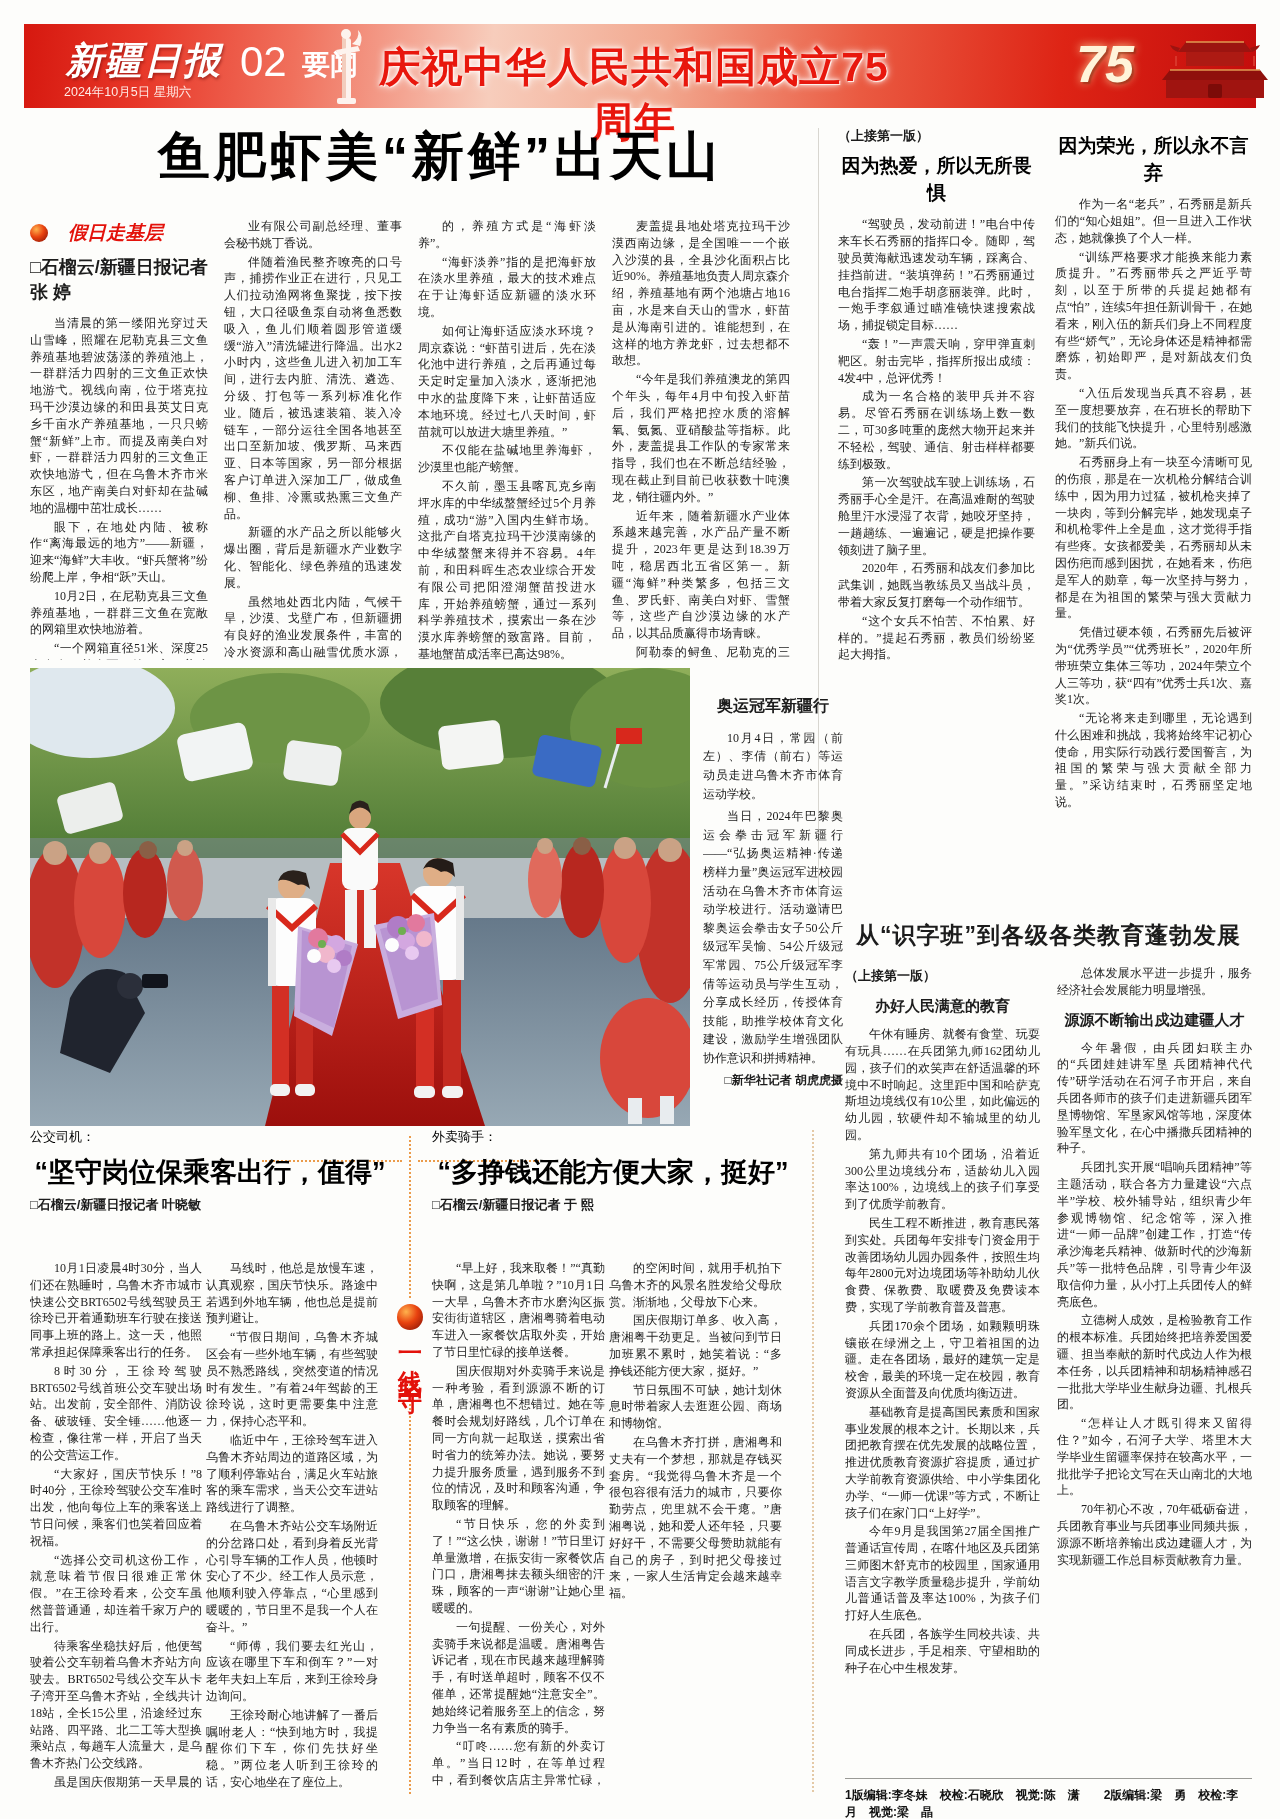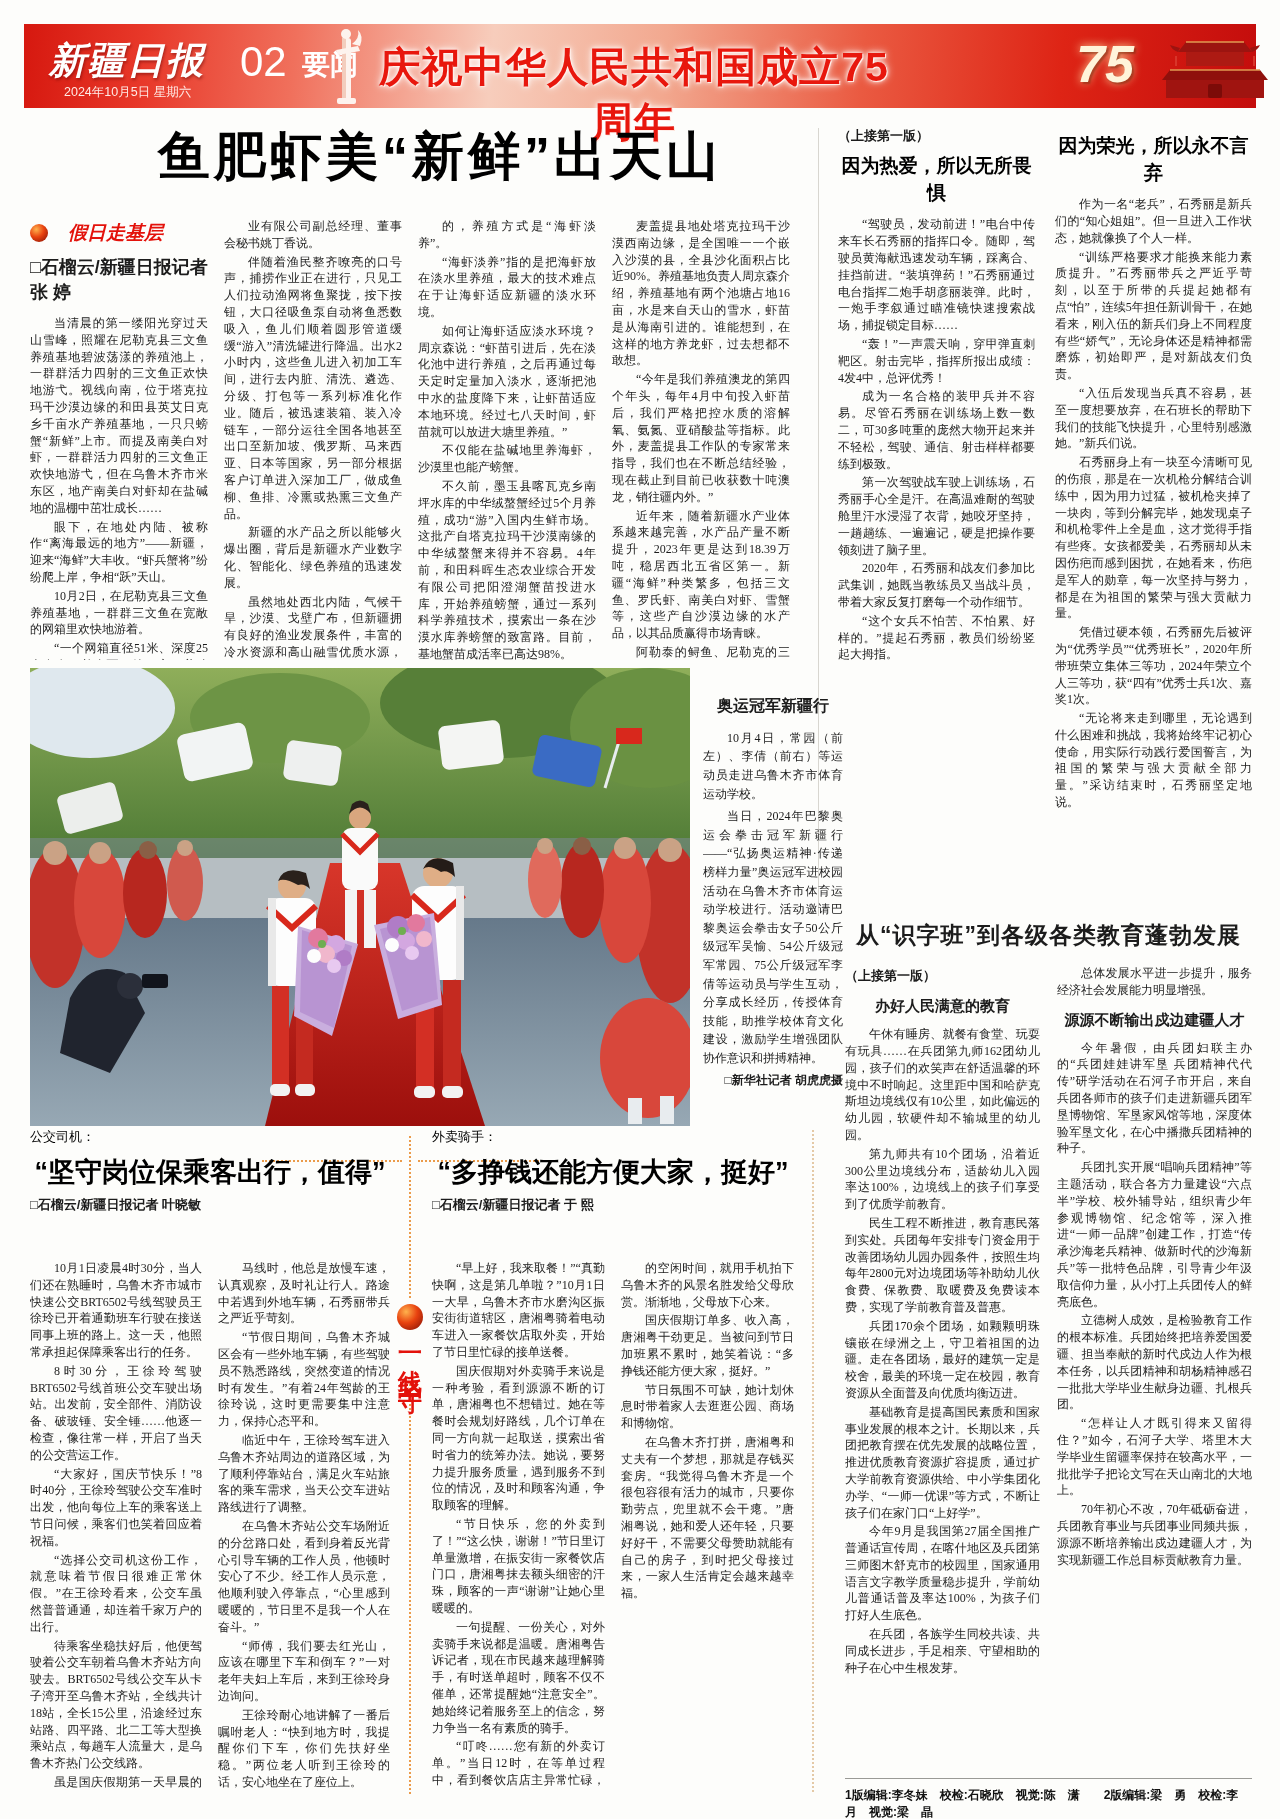--- a/index.html
+++ b/index.html
@@ -1,21 +1,21 @@
 <!DOCTYPE html>
 <html><head>
 <meta charset="utf-8">
 <style>
   html,body{margin:0;padding:0;background:#e8e6e1;}
   #page{position:relative;width:1280px;height:1819px;background:#fdfdfb;margin:0 auto;overflow:hidden;
         font-family:"Liberation Serif",serif;color:#1c1c1c;}
   
   .banner{position:absolute;left:24px;top:24px;width:1232px;height:84px;
     background:linear-gradient(95deg,#d6180f 0%,#e8392a 10%,#f0705c 22%,#f7cdbc 38%,#f2a88f 52%,#ea5a41 68%,#de2415 84%,#c40d0c 100%);}
-  .paper-title{position:absolute;left:25px;top:12px;font-family:Liberation Mono, monospace;font-weight:bold;
+  .paper-title{position:absolute;left:42px;top:12px;font-family:Liberation Mono, monospace;font-weight:bold;
     font-style:italic;font-size:37px;color:#fff;letter-spacing:2px;text-shadow:1px 2px 3px rgba(90,0,0,.45);}
   .page-no{position:absolute;left:216px;top:14px;font-family:"Liberation Sans",sans-serif;font-size:42px;color:#fff;}
   .section-name{position:absolute;left:278px;top:22px;font-family:"Liberation Sans",sans-serif;font-weight:bold;font-size:28px;color:#fff;}
   .pub-date{position:absolute;left:40px;top:60px;font-family:"Liberation Sans",sans-serif;font-size:12.5px;color:#ffe9e4;}
   .huabiao{position:absolute;left:292px;top:0;height:84px;}
   .slogan{position:absolute;left:340px;top:16px;width:540px;text-align:center;font-family:"Liberation Sans",sans-serif;
     font-weight:900;font-size:41px;letter-spacing:1px;color:#e8170d;
     text-shadow:0 0 4px #fff,0 0 9px #ffffff,1px 1px 0 #ffd9cc;}
   .logo75{position:absolute;left:1052px;top:10px;font-family:"Liberation Sans",sans-serif;font-style:italic;
     font-weight:900;font-size:52px;color:#fff4da;text-shadow:2px 2px 2px rgba(110,30,0,.5),0 0 10px #ffd9a0;}
@@ -52,21 +52,21 @@
   .edu-cols{display:flex;gap:17px;}
   .edu-cols .col{width:195px;height:770px;}
   .subhead-sm{font-family:"Liberation Sans",sans-serif;font-weight:bold;font-size:15px;text-align:center;margin:10px 0 10px;}
   
   .story{position:absolute;top:1128px;}
   .story-bus{left:30px;width:360px;}
   .story-courier{left:432px;width:362px;}
   .kicker{font-family:"Liberation Sans",sans-serif;font-size:13px;color:#000000;}
   .story-headline{font-family:"Liberation Sans",sans-serif;font-weight:900;font-size:27px;text-align:center;margin:8px 0 6px;color:#000;}
   .story-byline{font-family:"Liberation Sans",sans-serif;font-weight:bold;font-size:13px;margin:4px 0 10px;}
-  .story-cols{display:flex;gap:16px;margin-top:46px;}
+  .story-cols{display:flex;gap:4px;margin-top:46px;}
   .story-bus .story-cols .col{width:172px;height:528px;}
   .story-courier .story-cols .col{width:173px;height:528px;}
   
   .dot-v{position:absolute;left:409px;top:1136px;height:658px;border-left:2px dotted #eb9b4a;}
   .dot-v2{position:absolute;left:812px;top:1130px;height:662px;border-left:2px dotted #e4c9a6;}
   .dot-h1{position:absolute;left:262px;top:1160px;width:140px;border-top:2px dotted #eb9b4a;}
   .dot-h2{position:absolute;left:418px;top:1160px;width:140px;border-top:2px dotted #eb9b4a;}
   .badge{position:absolute;left:394px;top:1300px;width:32px;background:#fdfdfb;padding:4px 0;text-align:center;}
   .badge .sphere{width:26px;height:26px;margin:0 auto 10px;}
   .badge-label{writing-mode:vertical-rl;text-orientation:upright;font-family:"Liberation Sans",sans-serif;
@@ -346,21 +346,21 @@
     <div class="story-cols">
       <div class="col colbox">
           <p class="para">10月1日凌晨4时30分，当人们还在熟睡时，乌鲁木齐市城市快速公交BRT6502号线驾驶员王徐玲已开着通勤班车行驶在接送同事上班的路上。这一天，他照常承担起保障乘客出行的任务。</p>
           <p class="para">8时30分，王徐玲驾驶BRT6502号线首班公交车驶出场站。出发前，安全部件、消防设备、破玻锤、安全锤……他逐一检查，像往常一样，开启了当天的公交营运工作。</p>
           <p class="para">“大家好，国庆节快乐！”8时40分，王徐玲驾驶公交车准时出发，他向每位上车的乘客送上节日问候，乘客们也笑着回应着祝福。</p>
           <p class="para">“选择公交司机这份工作，就意味着节假日很难正常休假。”在王徐玲看来，公交车虽然普普通通，却连着千家万户的出行。</p>
           <p class="para">待乘客坐稳扶好后，他便驾驶着公交车朝着乌鲁木齐站方向驶去。BRT6502号线公交车从卡子湾开至乌鲁木齐站，全线共计18站，全长15公里，沿途经过东站路、四平路、北二工等大型换乘站点，每趟车人流量大，是乌鲁木齐热门公交线路。</p>
           <p class="para">虽是国庆假期第一天早晨的第一班公交车，但一路上车多、人多，王徐玲全神贯注地把好方向盘，每一次车辆起停都平稳有序，遇到斑</p>
         </div>
       <div class="col colbox">
-          <p class="para">马线时，他总是放慢车速，认真观察，及时礼让行人。路途中若遇到外地车辆，石秀丽带兵之严近乎苛刻。</p>
+          <p class="para">马线时，他总是放慢车速，认真观察，国庆节快乐。路途中若遇到外地车辆，他也总是提前预判避让。</p>
           <p class="para">“节假日期间，乌鲁木齐城区会有一些外地车辆，有些驾驶员不熟悉路线，突然变道的情况时有发生。”有着24年驾龄的王徐玲说，这时更需要集中注意力，保持心态平和。</p>
           <p class="para">临近中午，王徐玲驾车进入乌鲁木齐站周边的道路区域，为了顺利停靠站台，满足火车站旅客的乘车需求，当天公交车进站路线进行了调整。</p>
           <p class="para">在乌鲁木齐站公交车场附近的分岔路口处，看到身着反光背心引导车辆的工作人员，他顿时安心了不少。经工作人员示意，他顺利驶入停靠点，“心里感到暖暖的，节日里不是我一个人在奋斗。”</p>
           <p class="para">“师傅，我们要去红光山，应该在哪里下车和倒车？”一对老年夫妇上车后，来到王徐玲身边询问。</p>
           <p class="para">王徐玲耐心地讲解了一番后嘱咐老人：“快到地方时，我提醒你们下车，你们先扶好坐稳。”两位老人听到王徐玲的话，安心地坐在了座位上。</p>
         </div>
     </div>
   </div>
 
   <div class="story story-courier">

